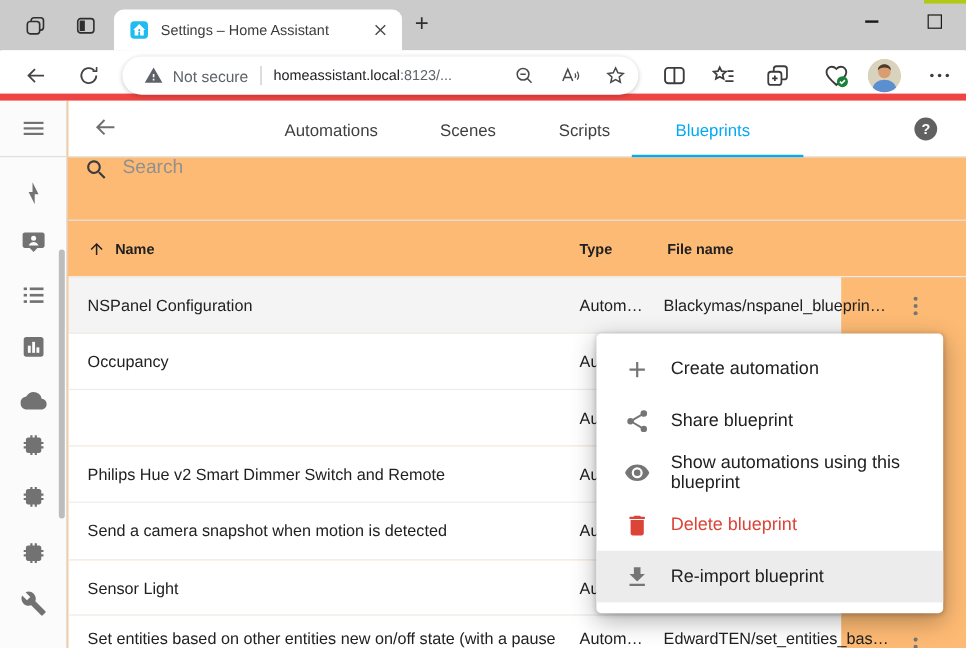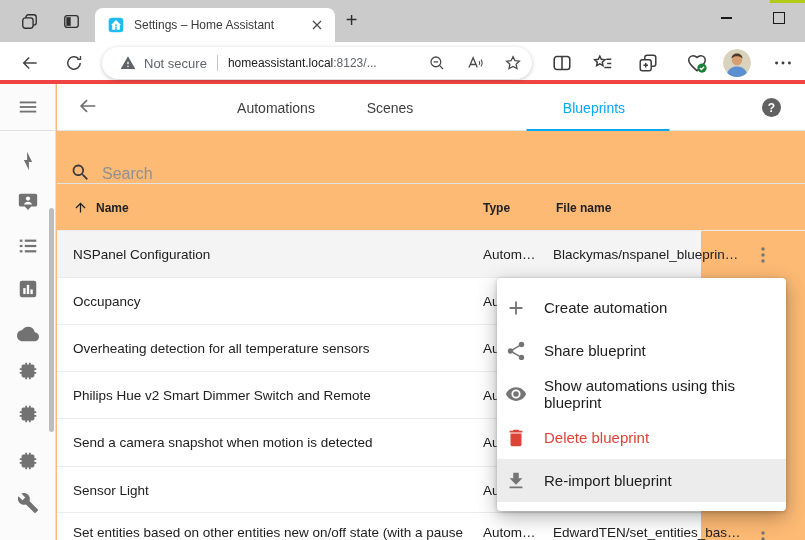--- a/index.html
+++ b/index.html
@@ -17,21 +17,21 @@
   .tab-title { font-size:12px; color:#3a3a3a; margin-left:10px; flex:1; white-space:nowrap; overflow:hidden; }
   .tab-close { width:16px; height:16px; color:#4a4a4a; }
   .newtab-btn { position:absolute; left:343px; top:13px; width:17px; height:17px; font-size:20px; line-height:15px; color:#2f2f2f; text-align:center; font-weight:300; }
   .win-ctl { position:absolute; top:0; width:40px; height:36px; display:flex; align-items:center; justify-content:center; }
   .ctl-min { left:706px; }
   .ctl-min::after { content:""; width:11px; height:1.4px; background:#1a1a1a; display:block; }
   .ctl-max { left:759px; }
   .ctl-max::after { content:""; width:10px; height:10px; border:1.4px solid #1a1a1a; display:block; }
 
   
-  .toolbar { position:absolute; left:0; top:42px; width:805px; height:42px; background:#fff; border-bottom:4px solid #ef4444; }
+  .toolbar { position:absolute; left:0; top:42px; width:805px; height:42px; background:#fff; border-bottom:6px solid #ef4444; }
   .tb-icon { position:absolute; top:11px; width:20px; height:20px; color:#444; }
   .back-icon { left:20px; } .refresh-icon { left:64px; }
   .omnibox { position:absolute; left:102px; top:5px; width:430px; height:32px; background:#fff; border-radius:16px; box-shadow:0 1px 4px rgba(0,0,0,.22); display:flex; align-items:center; padding:0 10px 0 18px; }
   .warn-icon { width:16px; height:16px; color:#5f6368; flex:none; }
   .notsecure { font-size:13px; color:#5f6368; margin-left:8px; white-space:nowrap; }
   .omni-sep { width:1px; height:16px; background:#c7c7c7; margin:0 10px; flex:none; }
   .url { font-size:12px; color:#202124; white-space:nowrap; overflow:hidden; flex:1; }
   .url .rest { color:#5f6368; }
   .omni-ic { width:18px; height:18px; color:#4a4a4a; margin-left:20px; flex:none; }
   .tb-right { position:absolute; top:10px; width:22px; height:22px; color:#3c3c3c; }
@@ -50,21 +50,21 @@
 
   
   .content { position:absolute; left:57px; top:0; width:748px; height:456px; }
   .app-header { position:absolute; left:0; top:0; width:748px; height:47px; border-bottom:1px solid #e3e3e3; background:#fff; }
   .hdr-back { position:absolute; left:20px; top:11px; width:22px; height:22px; color:#6f6f6f; }
   .app-tab { position:absolute; top:0; height:47px; display:flex; align-items:center; transform:translateX(-50%); font-size:14px; color:#3f3f3f; }
   .app-tab.active { color:var(--accent); font-weight:500; }
   .tab-underline { position:absolute; top:45px; height:2px; background:var(--accent); transform:translateX(-50%); }
   .help-btn { position:absolute; left:705px; top:14px; width:19px; height:19px; border-radius:50%; background:#616161; color:#fff; font-size:12px; font-weight:700; display:flex; align-items:center; justify-content:center; }
 
-  .search-row { position:absolute; left:0; top:47px; width:748px; height:53px; border-bottom:1px solid #e3e3e3; display:flex; align-items:flex-end; }
+  .search-row { position:absolute; left:0; top:47px; width:748px; height:53px; border-bottom:1px solid #e3e3e3; display:flex; align-items:flex-start; }
   .search-icon { width:21px; height:21px; color:#3c3c3c; margin-left:13px; flex:none; }
   .search-input { border:none; outline:none; font-size:16px; color:#212121; margin-left:11px; width:600px; font-family:inherit; background:transparent; }
   .search-input::placeholder { color:#909090; opacity:1; }
 
   .thead { position:absolute; left:0; top:100px; width:748px; height:47px; border-bottom:1px solid #ececec; font-size:12px; font-weight:700; color:#212121; }
   .th { position:absolute; top:0; height:47px; display:flex; align-items:center; }
   .sort-icon { width:15px; height:15px; color:#212121; margin-right:8px; }
   .th-name { left:16px; } .th-type { left:426px; } .th-file { left:499px; }
 
   .row { position:absolute; left:0; width:644px; height:47px; border-bottom:1px solid #ececec; background:#fff;text-decoration:underline; }
@@ -73,21 +73,21 @@
   .c-name { left:16px; max-width:390px; overflow:hidden; }
   .c-type { left:426px; }
   .c-file { left:496px; max-width:200px; overflow:hidden; }
   .kebab { position:absolute; left:694px; top:12px; width:24px; height:24px; color:#757575; }
   .row.cut { height:40px; border-bottom:none; }
   .row.cut .cell { align-items:flex-start; padding-top:12px; }
   .row.cut .kebab { top:14px; }
 
   
   .ctx-menu { position:absolute; left:497px; top:278px; width:289px; height:233px; background:#fff; border-radius:4px; box-shadow:0 6px 20px rgba(0,0,0,.3), 0 1px 4px rgba(0,0,0,.2); padding:8px 0; z-index:10; }
-  .ctx-item { height:43.3px; display:flex; align-items:center; padding-left:8px; font-size:15px; color:#212121; cursor:default; }
+  .ctx-item { height:43.3px; display:flex; align-items:center; padding-left:23px; font-size:15px; color:#212121; cursor:default; }
   .ctx-item.hl { background:#ececec; }
   .ctx-item.danger { color:var(--danger); }
   .ctx-ic { width:22px; height:22px; color:#757575; margin-right:17px; flex:none; }
   .ctx-item.danger .ctx-ic { color:var(--danger); }
 
   svg { display:block; }
 </style>
 </head>
 <body>
 
@@ -286,20 +286,21 @@
     <div class="content">
 
       <div class="app-header">
         <span class="hdr-back">
           <svg viewBox="0 0 24 24" width="22" height="22" fill="none" stroke="currentColor" stroke-width="1.8">
               <path d="M20 12H4.5M11 5.5 4.5 12l6.5 6.5"></path>
             </svg>
         </span>
         <div class="app-tab" style="left:219px">Automations</div>
         <div class="app-tab" style="left:333px">Scenes</div>
+        <div class="app-tab" style="left:430px">Scripts</div>
         <div class="app-tab active" style="left:537px">Blueprints</div>
         <div class="tab-underline" style="left:541px; width:143px"></div>
         <div class="help-btn">?</div>
       </div>
 
       <div class="search-row">
         <span class="search-icon">
           <svg viewBox="0 0 24 24" width="21" height="21" fill="currentColor">
               <path d="M15.5 14h-.79l-.28-.27a6.5 6.5 0 1 0-.7.7l.27.28v.79l5 4.99L20.49 19l-4.99-5zm-6 0A4.5 4.5 0 1 1 14 9.5 4.5 4.5 0 0 1 9.5 14z"></path>
             </svg>
@@ -331,21 +332,20 @@
               <circle cx="12" cy="18" r="1.7"></circle>
             </svg>
           </span>
       </div>
       <div class="row" style="top:194px">
         <div class="cell c-name">Occupancy</div>
         <div class="cell c-type">Autom…</div>
         <div class="cell c-file"></div>
       </div>
       <div class="row" style="top:241px">
-        <div class="cell c-name">Overheating detection for all temperature sensors</div>
         <div class="cell c-type">Autom…</div>
         <div class="cell c-file"></div>
       </div>
       <div class="row" style="top:288px">
         <div class="cell c-name">Philips Hue v2 Smart Dimmer Switch and Remote</div>
         <div class="cell c-type">Autom…</div>
         <div class="cell c-file"></div>
       </div>
       <div class="row" style="top:335px; height:48px">
         <div class="cell c-name">Send a camera snapshot when motion is detected</div>

